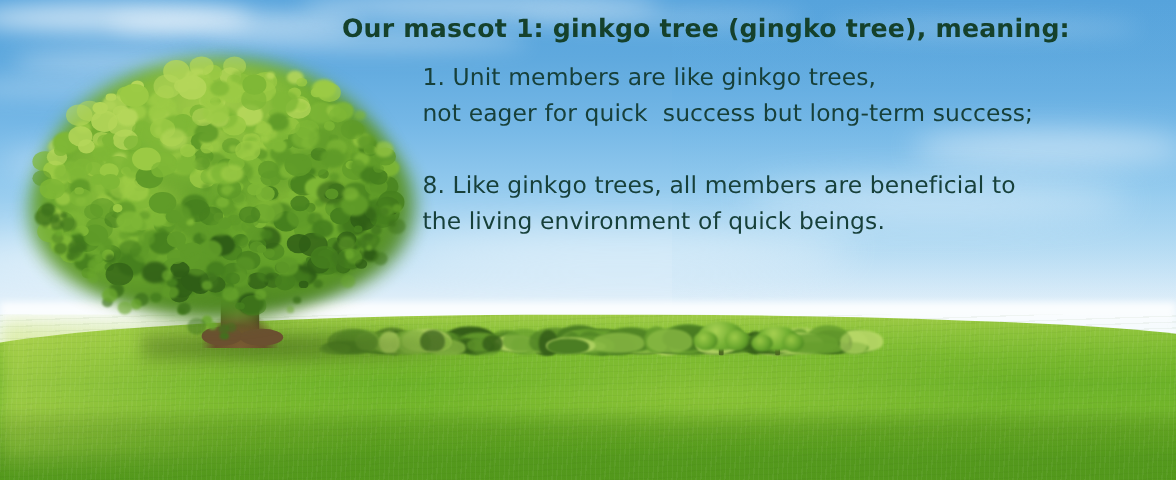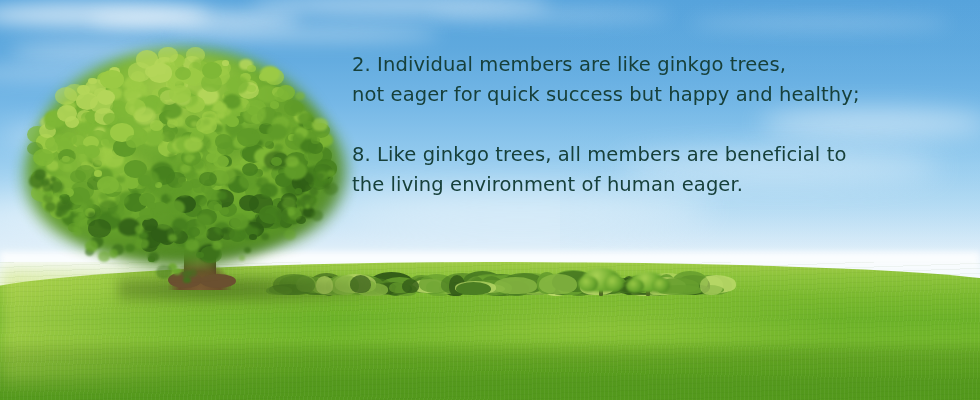--- a/index.html
+++ b/index.html
@@ -932,21 +932,22 @@
         <div class="leafy" style="left: 147.6px; top: 251.6px; width: 11.7px; height: 10.6px; background: rgb(63, 116, 29); opacity: 0.87; filter: blur(1px);"></div>
         <div class="leafy" style="left: 45.8px; top: 191.7px; width: 5.8px; height: 5.2px; background: rgb(106, 167, 45); opacity: 0.9; filter: blur(1px);"></div>
         <div class="leafy" style="left: 276.4px; top: 209.2px; width: 11.7px; height: 10.5px; background: rgb(63, 116, 29); opacity: 0.53; filter: blur(1px);"></div>
         <div class="leafy" style="left: 173.2px; top: 267.7px; width: 7.7px; height: 6.9px; background: rgb(106, 167, 45); opacity: 0.83; filter: blur(1px);"></div>
         <div class="leafy" style="left: 62.5px; top: 202.1px; width: 9px; height: 8.1px; background: rgb(63, 116, 29); opacity: 0.73; filter: blur(1px);"></div>
         <div class="leafy" style="left: 50.2px; top: 181.3px; width: 13.6px; height: 12.2px; background: rgb(63, 116, 29); opacity: 0.56; filter: blur(1px);"></div>
         <div class="leafy" style="left: 58.2px; top: 204.8px; width: 10.6px; height: 9.6px; background: rgb(63, 116, 29); opacity: 0.57; filter: blur(1px);"></div>
       </div>
   </div>
 
+  <div class="title">Our mascot 1: ginkgo tree (gingko tree), meaning:</div>
 
   <div class="body-text">
-    <p class="para"><span>2. Individual members are like ginkgo trees,</span>
-<span>not eager for quick success but happy and healthy;</span></p>
+    <p class="para"><span>1. Unit members are like ginkgo trees,</span>
+<span>not eager for quick  success but long-term success;</span></p>
     <p class="para"><span>8. Like ginkgo trees, all members are beneficial to</span>
-<span>the living environment of human eager.</span></p>
+<span>the living environment of quick beings.</span></p>
   </div>
 
 </div>
 
 </body></html>

